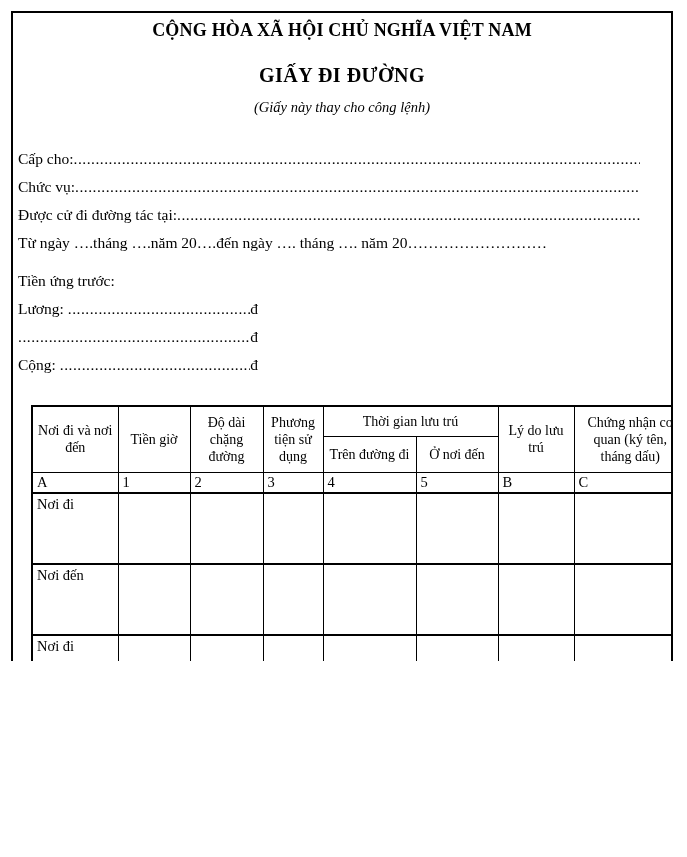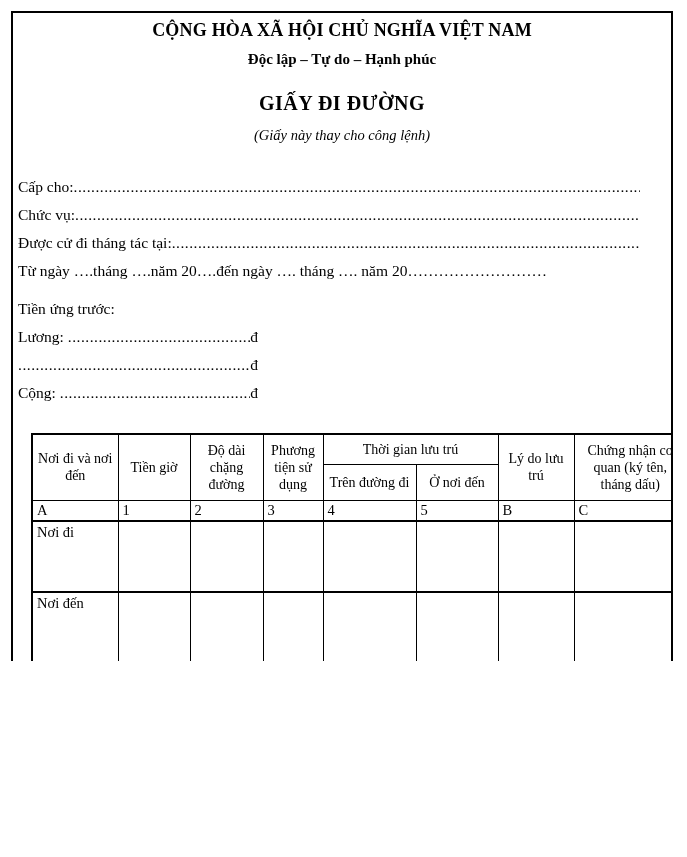--- a/index.html
+++ b/index.html
@@ -136,36 +136,35 @@
   tr.body-row { height: 71px; }
 </style>
 </head>
 <body>
 
 <div class="page">
   <div class="frame">
 
     <div class="center-head">
       <div class="nat-title">CỘNG HÒA XÃ HỘI CHỦ NGHĨA VIỆT NAM</div>
-      <div class="motto">Độc lập – Tự do – Hạnh phúc</div>
       <div class="form-title">GIẤY ĐI ĐƯỜNG</div>
       <div class="form-subtitle">(Giấy này thay cho công lệnh)</div>
     </div>
 
     <div class="fields">
       <div class="field-line">
         <span class="field-label">Cấp cho:</span>
         <span class="leader">............................................................................................................................................................................................</span>
       </div>
       <div class="field-line">
         <span class="field-label">Chức vụ:</span>
         <span class="leader">............................................................................................................................................................................................</span>
       </div>
       <div class="field-line">
-        <span class="field-label">Được cử đi tháng tác tại:</span>
+        <span class="field-label">Được cử đi đường tác tại:</span>
         <span class="leader">............................................................................................................................................................................................</span>
       </div>
       <div class="date-range-line">Từ ngày ….tháng ….năm 20….đến ngày …. tháng …. năm 20………………………</div>
     </div>
 
 
     <div class="advance">
       <div class="advance-heading">Tiền ứng trước:</div>
       <div class="money-line">
         <span class="field-label">Lương: </span>

